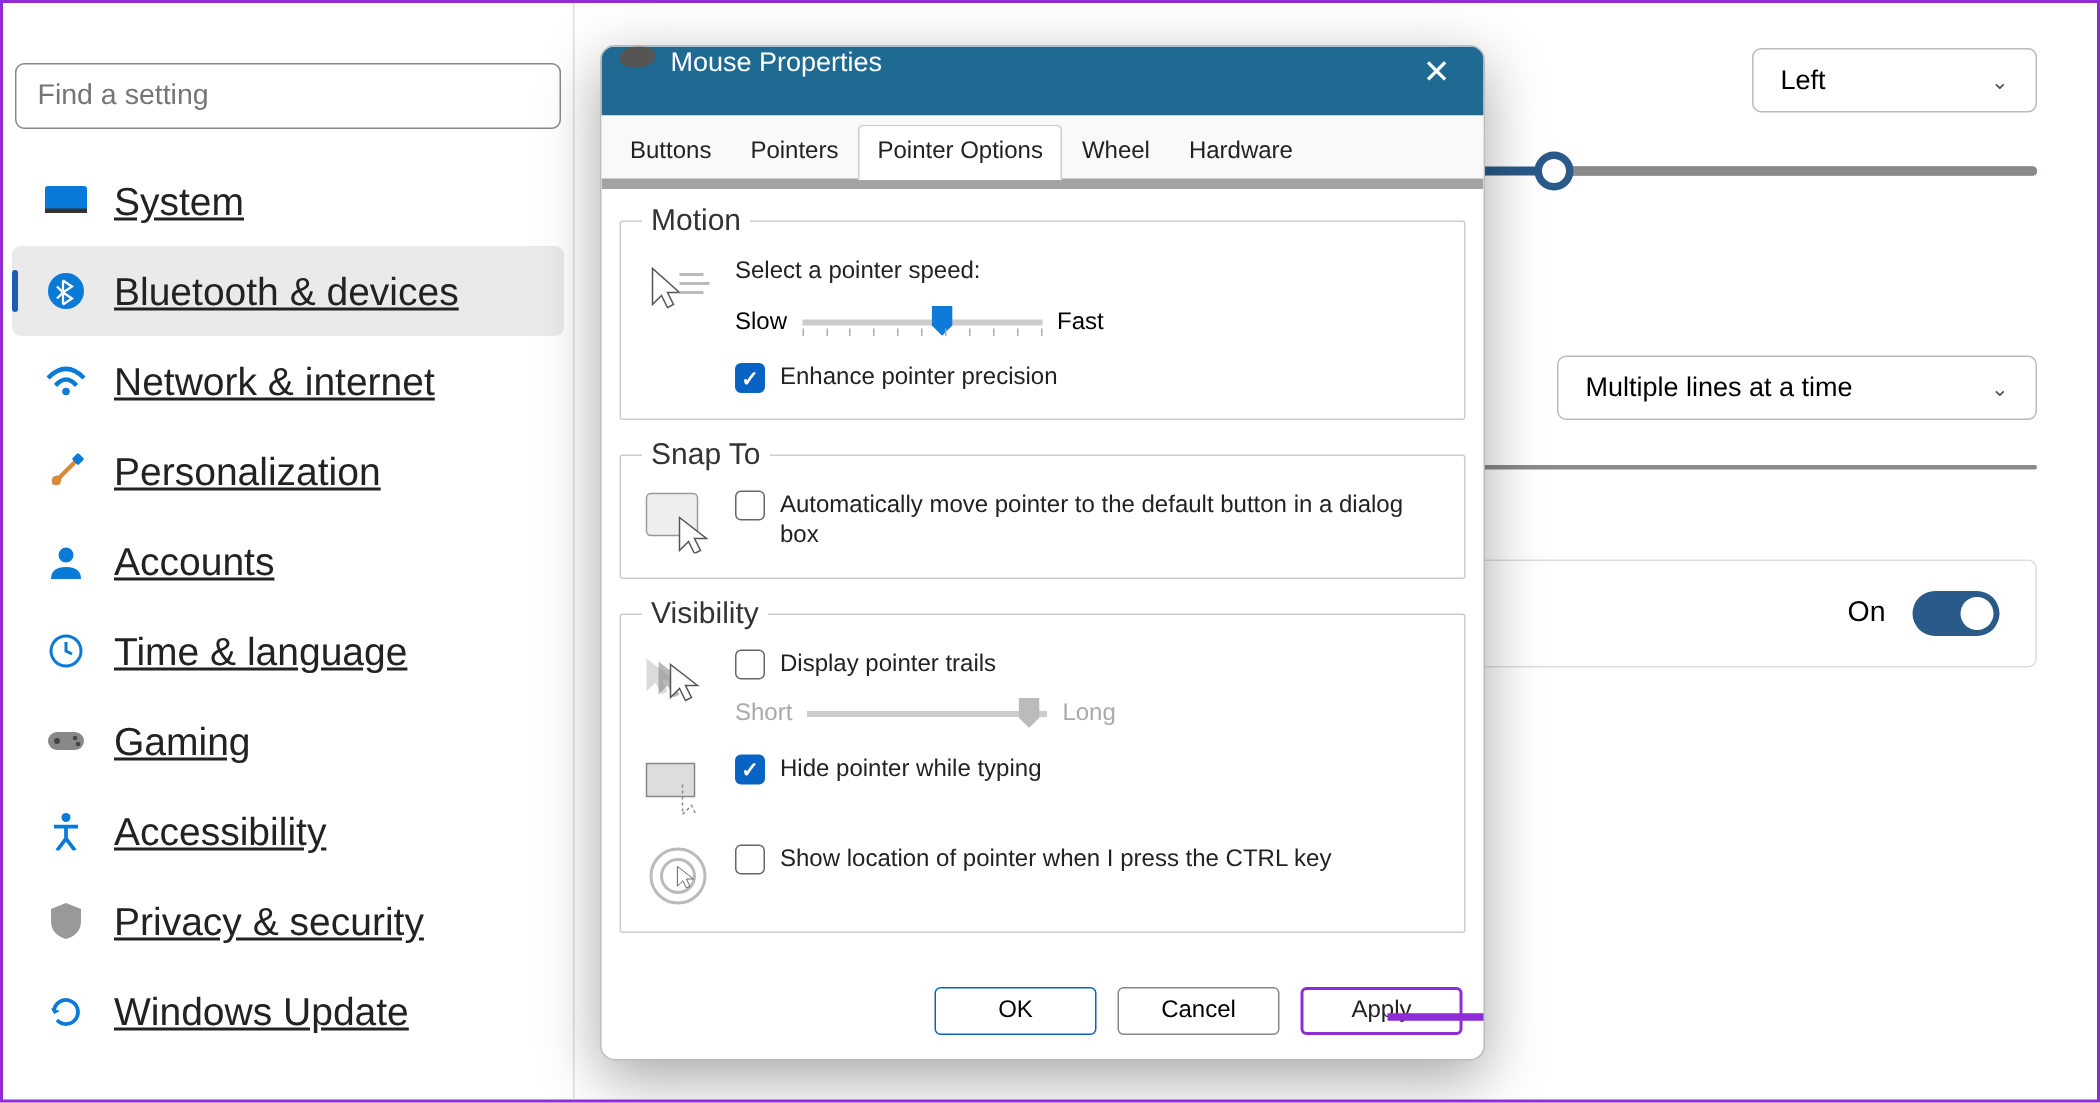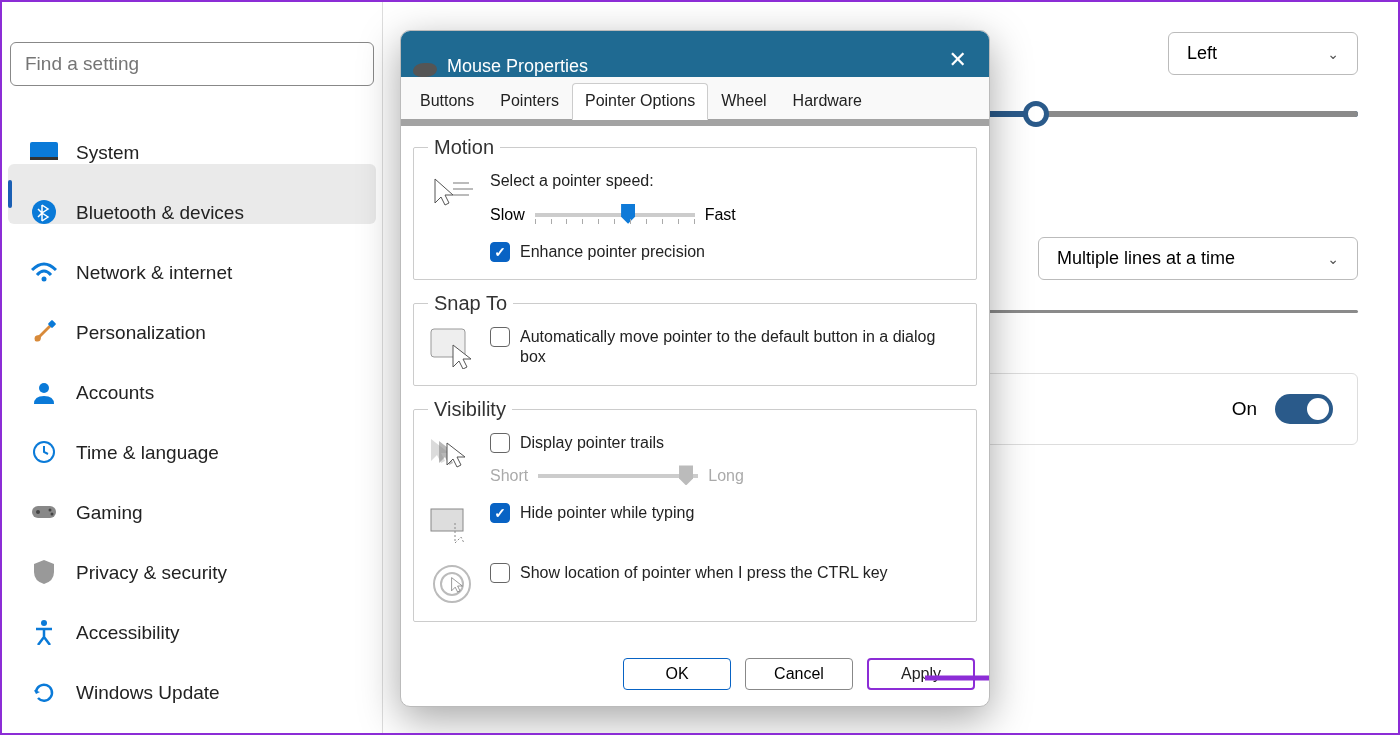--- a/index.html
+++ b/index.html
@@ -2,41 +2,41 @@
 <html><head>
 <meta charset="utf-8">
 <style>
 * { box-sizing: border-box; margin: 0; padding: 0; font-family: "Segoe UI", -apple-system, sans-serif; }
 body { width: 1400px; height: 735px; overflow: hidden; background: #fff; border: 2px solid #8c2dd6; position: relative; }
 
 
 .sidebar { position: absolute; left: 0; top: 0; width: 380px; height: 735px; padding-top: 40px; }
 .search-box { margin: 0 8px 18px 8px; height: 44px; border: 1px solid #888; border-radius: 6px; display: flex; align-items: center; padding: 0 14px; }
 .search-box input { border: none; outline: none; font-size: 19px; color: #555; width: 100%; background: transparent; }
-.nav-item { display: flex; align-items: flex-end; gap: 18px; height: 60px; padding: 0 22px; font-size: 19px; color: #222; border-radius: 6px; margin: 0 6px; cursor: pointer; }
+.nav-item { display: flex; align-items: center; gap: 18px; height: 60px; padding: 0 22px; font-size: 26px; color: #222; border-radius: 6px; margin: 0 6px; cursor: pointer; text-decoration: underline; }
 .nav-item.active { background: #eaeaea; position: relative; }
 .nav-item.active::before { content: ""; position: absolute; left: 0; top: 16px; width: 4px; height: 28px; background: #1a5fb4; border-radius: 2px; }
 .nav-icon { width: 28px; height: 24px; display: flex; align-items: center; justify-content: center; }
 
 
 .right-panel { position: absolute; left: 380px; top: 0; right: 0; height: 735px; border-left: 1px solid #ddd; padding: 30px 40px 0 80px; }
 .right-row { display: flex; justify-content: flex-end; align-items: center; margin-bottom: 10px; }
 .dropdown { border: 1px solid #bbb; border-radius: 6px; padding: 10px 18px; display: flex; align-items: center; justify-content: space-between; gap: 20px; font-size: 18px; min-width: 190px; cursor: pointer; background: #fff; }
 .dropdown.wide { min-width: 320px; }
 .slider-track { height: 6px; background: #2a5a8a; border-radius: 3px; position: relative; margin: 36px 0 60px 0; }
 .slider-track .rest { position: absolute; left: 64%; right: 0; height: 6px; background: #8a8a8a; border-radius: 0 3px 3px 0; }
 .slider-thumb { position: absolute; left: 64%; top: -10px; width: 26px; height: 26px; border-radius: 50%; background: #fff; border: 5px solid #2a5a8a; transform: translateX(-50%); }
 .divider-line { height: 3px; background: #8a8a8a; margin: 12px 0 60px 0; border-radius: 2px; }
 .row-card { border: 1px solid #ddd; border-radius: 6px; padding: 20px 24px; display: flex; align-items: center; justify-content: flex-end; gap: 18px; font-size: 19px; margin-bottom: 16px; }
 .toggle { width: 58px; height: 30px; border-radius: 15px; background: #2a5a8a; position: relative; }
 .toggle::after { content: ""; position: absolute; right: 4px; top: 4px; width: 22px; height: 22px; border-radius: 50%; background: #fff; }
 
 
 .dialog { position: absolute; left: 398px; top: 28px; width: 590px; background: #fff; border-radius: 10px; box-shadow: 0 12px 40px rgba(0,0,0,.35); overflow: hidden; border: 1px solid #bbb; }
-.titlebar { background: #1f6a92; color: #fff; height: 46px; display: flex; align-items: flex-end; padding: 0 12px; font-size: 18px; }
+.titlebar { background: #1f6a92; color: #fff; height: 46px; display: flex; align-items: flex-start; padding: 0 12px; font-size: 18px; }
 .titlebar .spacer { flex: 1; }
 .mouse-glyph { width: 24px; height: 14px; background: #555; border-radius: 50% / 60%; margin-right: 10px; transform: skewX(-10deg); }
 .close-x { font-size: 22px; padding: 4px 10px; cursor: pointer; }
 
 .tabs { display: flex; border-bottom: 7px solid #a3a3a3; padding: 6px 6px 0 6px; background: #f9f9f9; }
 .tab { padding: 8px 12px; font-size: 16px; color: #222; border: 1px solid transparent; cursor: pointer; }
 .tab.active { background: #fff; border: 1px solid #ccc; border-bottom-color: #fff; border-radius: 4px 4px 0 0; margin-bottom: -1px; }
 
 .dialog-body { padding: 10px 12px 14px 12px; }
 fieldset { border: 1px solid #ccc; border-radius: 2px; margin-bottom: 12px; padding: 12px 14px 16px 14px; }
@@ -134,34 +134,34 @@
           <rect x="2" y="4" width="24" height="12" rx="6" fill="#888"></rect>
           <circle cx="8" cy="10" r="2" fill="#444"></circle>
           <circle cx="20" cy="8" r="1.5" fill="#444"></circle>
           <circle cx="22" cy="12" r="1.5" fill="#444"></circle>
         </svg>
       </span>
     <span>Gaming</span>
   </div>
   <div class="nav-item">
     <span class="nav-icon">
-        <svg width="22" height="26">
-          <path d="M11 1 L21 5 L21 13 Q21 22 11 25 Q1 22 1 13 L1 5 Z" fill="#999"></path>
-        </svg>
-      </span>
-    <span>Privacy &amp; security</span>
-  </div>
-  <div class="nav-item">
-    <span class="nav-icon">
         <svg width="24" height="26">
           <circle cx="12" cy="4" r="3" fill="#0a7ad8"></circle>
           <path d="M4 10 L20 10 M12 10 L12 18 M12 18 L6 26 M12 18 L18 26" stroke="#0a7ad8" stroke-width="2.5"></path>
         </svg>
       </span>
     <span>Accessibility</span>
+  </div>
+  <div class="nav-item">
+    <span class="nav-icon">
+        <svg width="22" height="26">
+          <path d="M11 1 L21 5 L21 13 Q21 22 11 25 Q1 22 1 13 L1 5 Z" fill="#999"></path>
+        </svg>
+      </span>
+    <span>Privacy &amp; security</span>
   </div>
   <div class="nav-item">
     <span class="nav-icon">
         <svg width="24" height="24">
           <path d="M4 12 A8 8 0 1 1 6 18" stroke="#0a7ad8" stroke-width="2.5" fill="none"></path>
           <path d="M2 10 L4 14 L8 12" fill="#0a7ad8"></path>
         </svg>
       </span>
     <span>Windows Update</span>
   </div>

